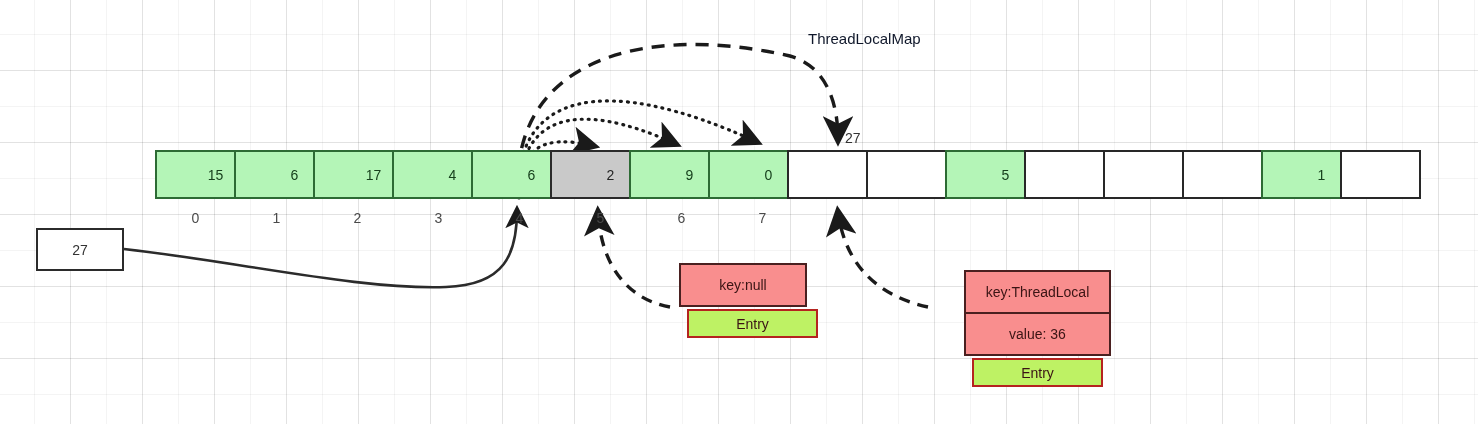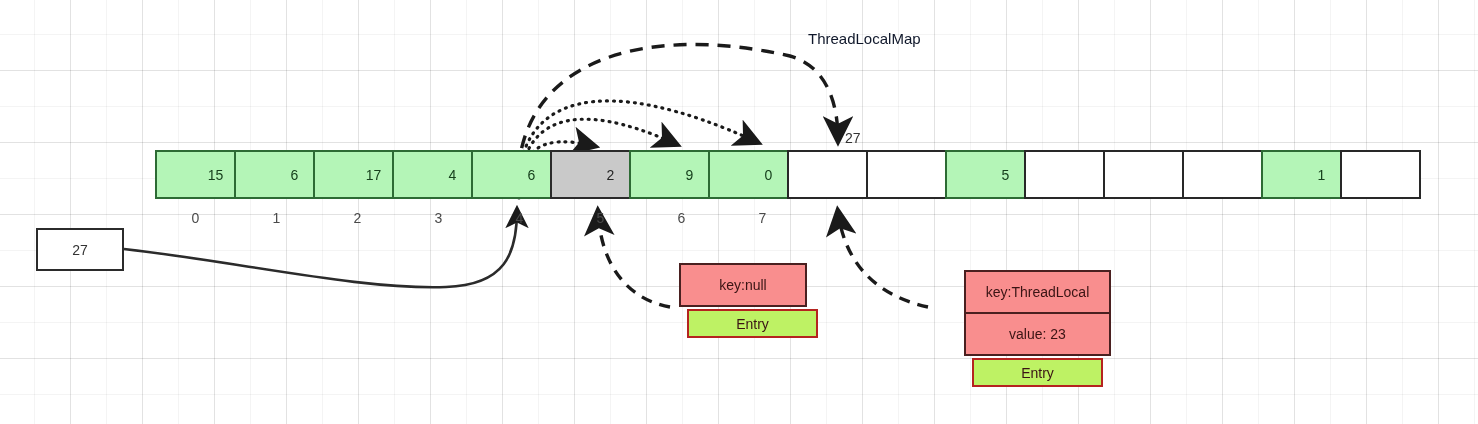--- a/index.html
+++ b/index.html
@@ -182,17 +182,17 @@
 
   <div id="arrow27label">27</div>
 
   <div class="entry" id="entry-left">
     <div class="row">key:null</div>
     <div class="tag">Entry</div>
   </div>
 
   <div class="entry" id="entry-right">
     <div class="row">key:ThreadLocal</div>
-    <div class="row">value: 23</div>
+    <div class="row">value: 36</div>
     <div class="tag">Entry</div>
   </div>
 
 </div>
 
 </body></html>

